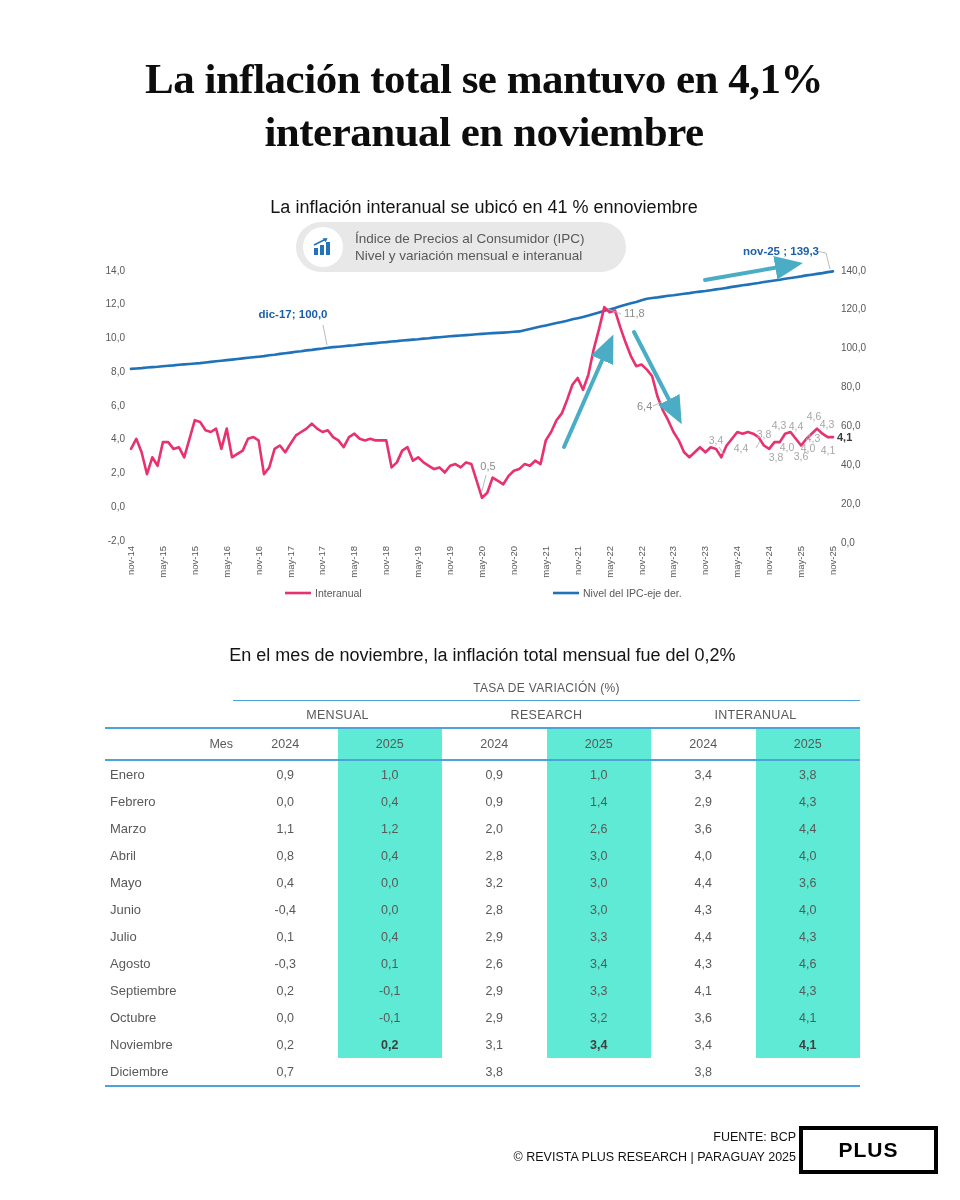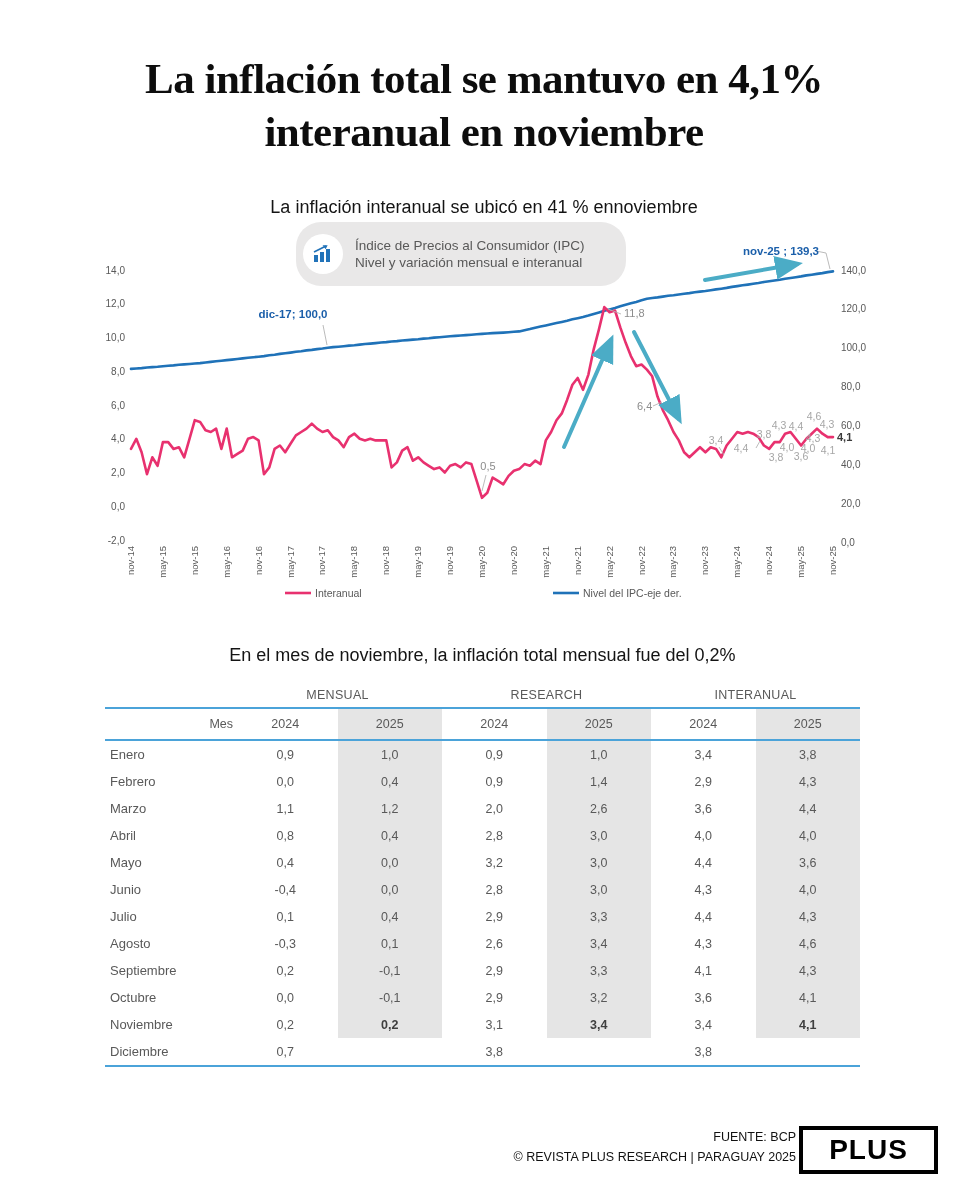--- a/index.html
+++ b/index.html
@@ -7,21 +7,21 @@
         font-family:"Liberation Sans",sans-serif;color:#1a1a1a;padding-left:8px;}
   
   .title{position:absolute;top:52px;left:0;right:0;text-align:center;
          font-family:"Liberation Serif",serif;font-weight:bold;font-size:43px;
          line-height:53px;color:#0d0d0d;letter-spacing:-0.5px;margin:0;}
   .subtitle{position:absolute;top:181px;left:0;right:0;text-align:center;
             font-size:18px;color:#141414;margin:16px;}
   
   .chart-wrap{position:absolute;left:75px;top:230px;width:810px;height:375px;}
   .chart-svg{position:absolute;left:0;top:0;}
-  .badge{position:absolute;left:221px;top:-8px;width:330px;height:64px;background:#E9E8E8;
+  .badge{position:absolute;left:221px;top:-8px;width:330px;height:50px;background:#E9E8E8;
          border-radius:25px;display:flex;align-items:center;gap:12px;padding-left:7px;box-sizing:border-box;z-index:2;}
   .badge-circle{width:40px;height:40px;border-radius:50%;background:#fff;display:flex;
                 align-items:center;justify-content:center;flex:0 0 40px;}
   .badge-text{font-size:13.5px;line-height:17px;color:#595959;}
   .ax{font-size:10px;fill:#595959;}
   .xlab{font-size:9.5px;fill:#595959;}
   .ann-blue{font-size:11.5px;font-weight:bold;fill:#1B5FAA;}
   .ann-gray{font-size:11px;fill:#8C8C8C;}
   .ann-gray2{font-size:10.5px;fill:#A6A6A6;}
   .ann-dark{font-size:11px;font-weight:bold;fill:#3B3B3B;}
@@ -34,28 +34,28 @@
   .groups{display:flex;margin-left:128px;padding:7px 0 5px 0;}
   .groups span{flex:1;text-align:center;font-size:12.5px;color:#595959;letter-spacing:.3px;}
   table{width:100%;border-collapse:collapse;border-top:2px solid #4BA3D9;}
   col.c-mes{width:128px;}
   thead th{font-weight:normal;font-size:12.5px;color:#595959;padding:8px 0;
            border-bottom:2px solid #4BA3D9;text-align:center;}
   thead th.mes{text-align:right;padding-left:26px;}
   tbody td{font-size:12.5px;color:#595959;text-align:center;padding:6px 0;}
   tbody td.mes{text-align:left;padding-left:5px;font-size:13px;}
   tbody tr:last-child td{border-bottom:2px solid #4BA3D9;}
-  td.hl,th.hl{background:#e5e5e5;}
+  td.hl,th.hl{background:#5eead4;}
   td.b{font-weight:bold;color:#3F3F3F;}
   
   .credits{position:absolute;right:172px;top:1127px;text-align:right;font-size:12.5px;
            line-height:20px;color:#111;}
   .plus-logo{position:absolute;left:799px;top:1126px;width:131px;height:40px;
              border:4px solid #000;display:flex;align-items:center;justify-content:center;
-             font-weight:bold;font-size:28px;letter-spacing:1px;color:#000;}
+             font-weight:bold;font-size:21px;letter-spacing:1px;color:#000;}
 </style>
 </head>
 <body>
 
 <div class="page">
 
   <h1 class="title"><span>La inflación total se mantuvo en 4,1%</span><br>
   <span>interanual en noviembre</span></h1>
 
   <p class="subtitle">La inflación interanual se ubicó en 41 % ennoviembre</p>
@@ -167,20 +167,21 @@
           <line x1="210" y1="363" x2="236" y2="363" stroke="#E8316F" stroke-width="2.6"></line>
           <text x="240" y="366.5" class="leg">Interanual</text>
           <line x1="478" y1="363" x2="504" y2="363" stroke="#1F72B8" stroke-width="2.6"></line>
           <text x="508" y="366.5" class="leg">Nivel del IPC-eje der.</text>
         </g>
     </svg>
   </div>
 
   <div class="table-section">
     <p class="caption">En el mes de noviembre, la inflación total mensual fue del 0,2%</p>
+    <div class="tasa">TASA DE VARIACIÓN (%)</div>
     <div class="groups">
       <span>MENSUAL</span>
       <span>RESEARCH</span>
       <span>INTERANUAL</span>
     </div>
     <table>
       <colgroup>
         <col class="c-mes">
           <col>
           <col>

